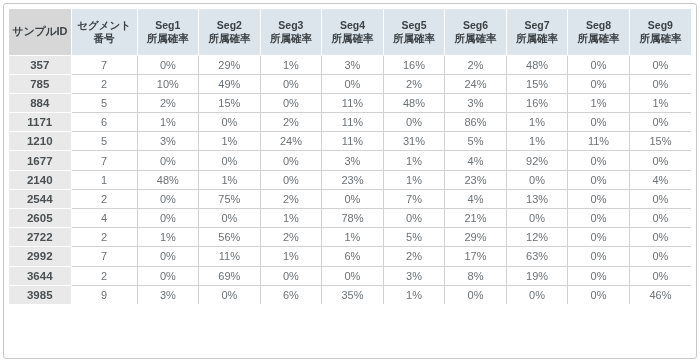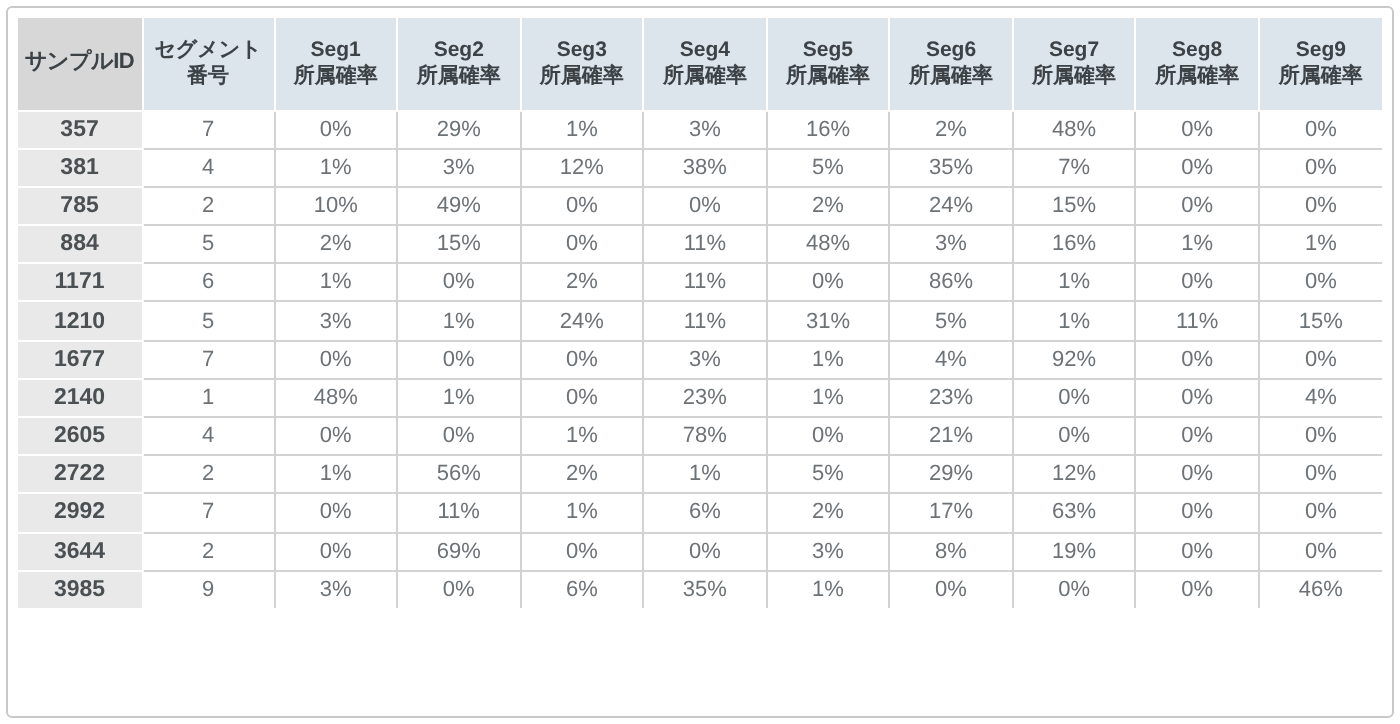--- a/index.html
+++ b/index.html
@@ -159,33 +159,20 @@
             <td>29%</td>
             <td>1%</td>
             <td>3%</td>
             <td>16%</td>
             <td>2%</td>
             <td>48%</td>
             <td>0%</td>
             <td>0%</td>
           </tr>
           <tr>
-            <td class="idcell">381</td>
-            <td>4</td>
-            <td>1%</td>
-            <td>3%</td>
-            <td>12%</td>
-            <td>38%</td>
-            <td>5%</td>
-            <td>35%</td>
-            <td>7%</td>
-            <td>0%</td>
-            <td>0%</td>
-          </tr>
-          <tr>
             <td class="idcell">785</td>
             <td>2</td>
             <td>10%</td>
             <td>49%</td>
             <td>0%</td>
             <td>0%</td>
             <td>2%</td>
             <td>24%</td>
             <td>15%</td>
             <td>0%</td>
@@ -248,20 +235,33 @@
             <td>1</td>
             <td>48%</td>
             <td>1%</td>
             <td>0%</td>
             <td>23%</td>
             <td>1%</td>
             <td>23%</td>
             <td>0%</td>
             <td>0%</td>
             <td>4%</td>
+          </tr>
+          <tr>
+            <td class="idcell">2544</td>
+            <td>2</td>
+            <td>0%</td>
+            <td>75%</td>
+            <td>2%</td>
+            <td>0%</td>
+            <td>7%</td>
+            <td>4%</td>
+            <td>13%</td>
+            <td>0%</td>
+            <td>0%</td>
           </tr>
           <tr>
             <td class="idcell">2605</td>
             <td>4</td>
             <td>0%</td>
             <td>0%</td>
             <td>1%</td>
             <td>78%</td>
             <td>0%</td>
             <td>21%</td>

